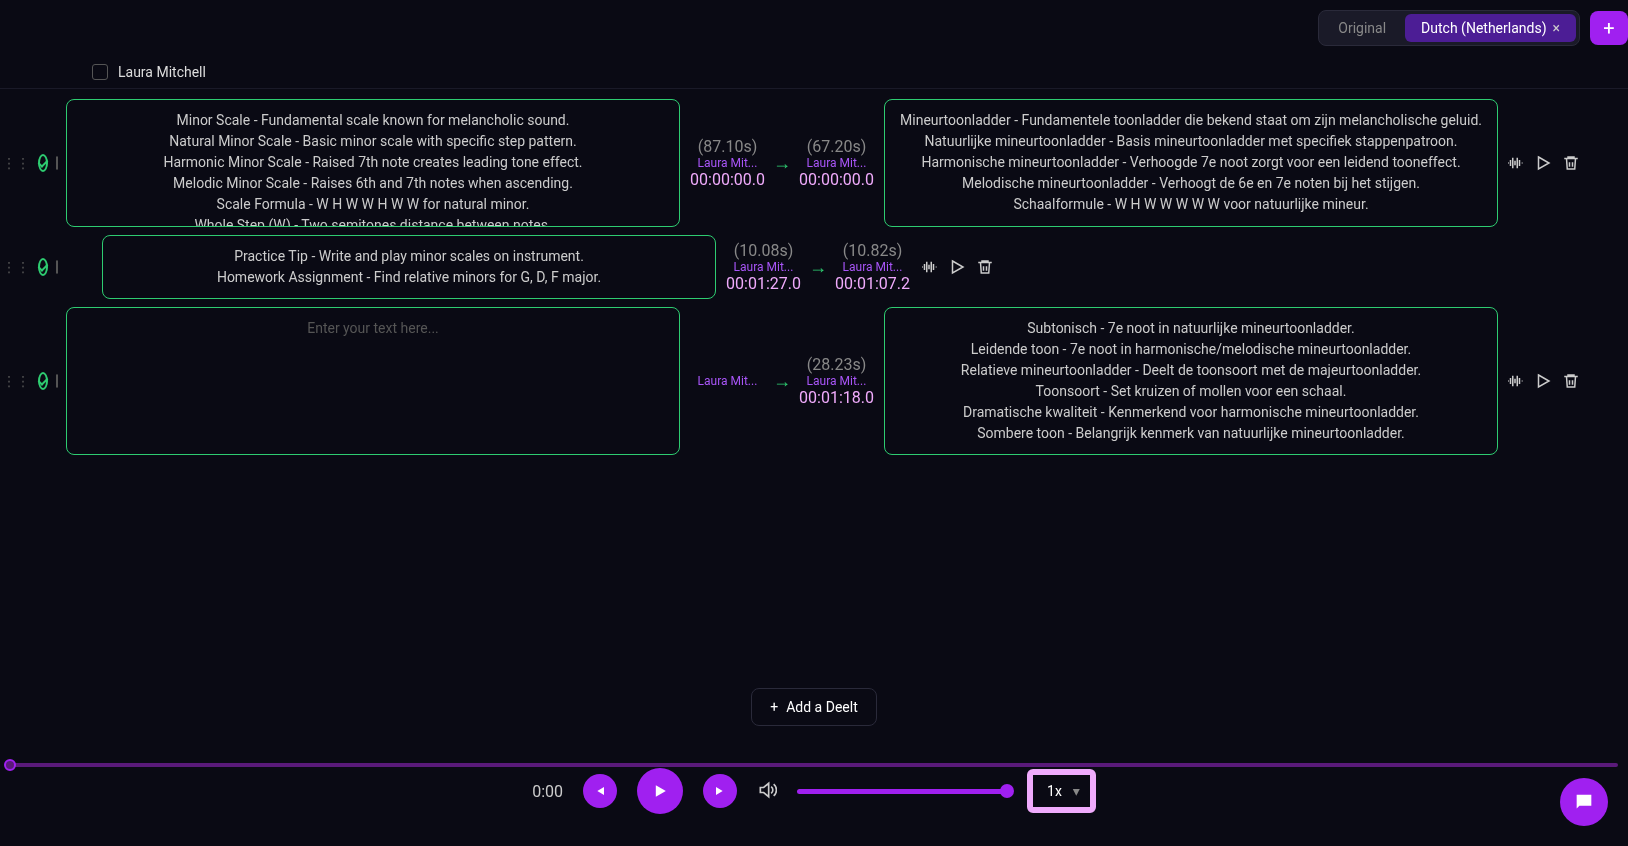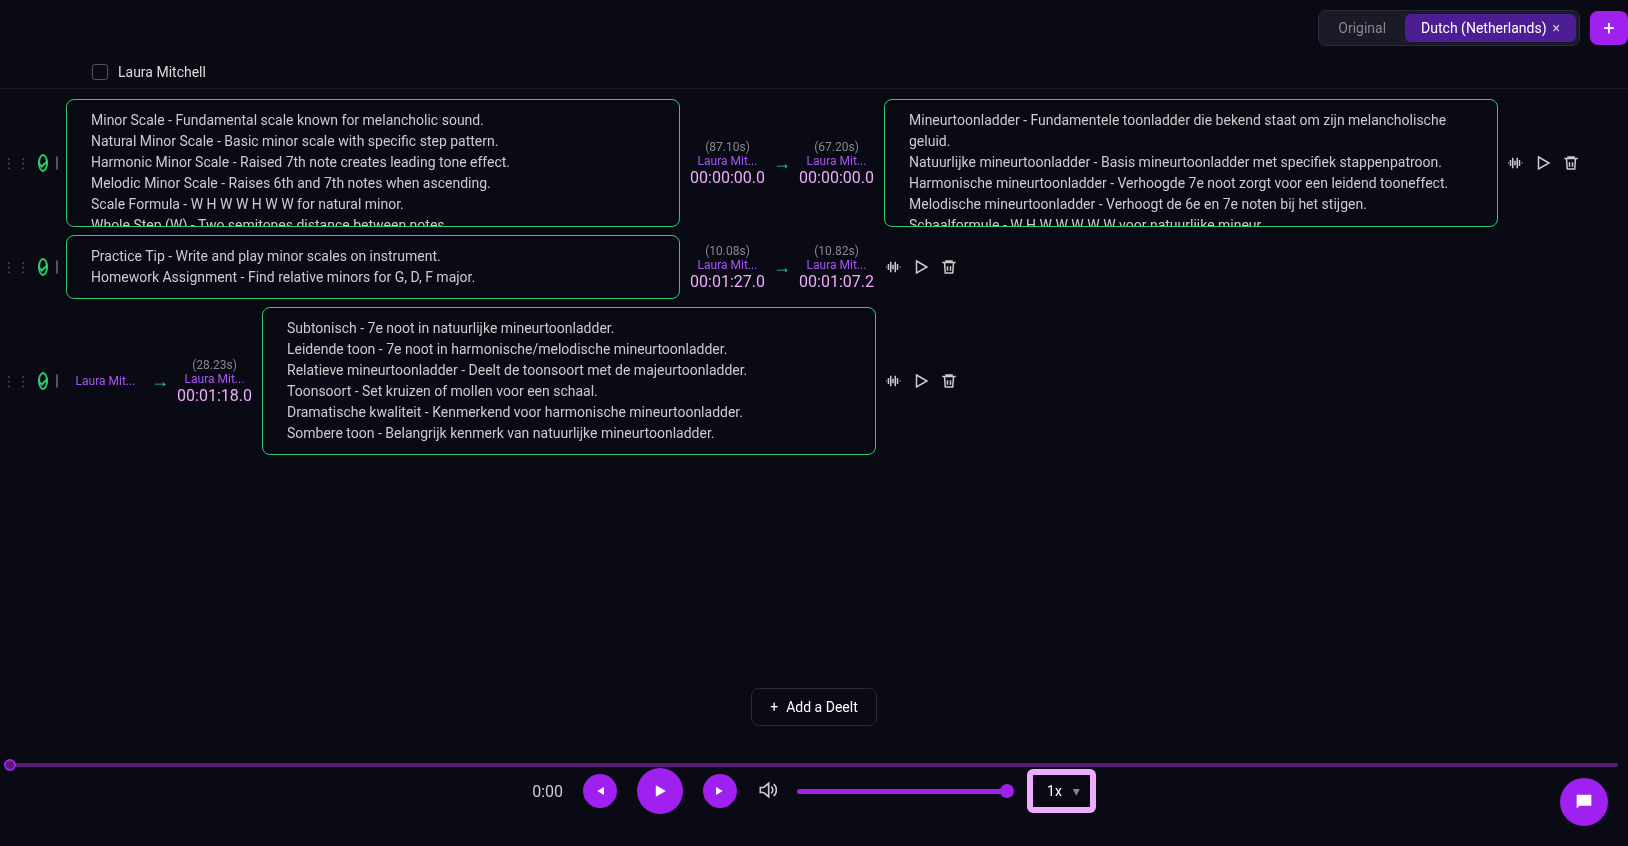--- a/index.html
+++ b/index.html
@@ -117,55 +117,56 @@
 }
 .small-check {
   width: 14px;
   height: 14px;
   border: 1.5px solid #555;
   border-radius: 3px;
 }
 .text-block {
   border: 1px solid #2ecc71;
   border-radius: 8px;
-  padding: 10px 24px;
+  padding: 10px 14px;
   line-height: 1.5;
   color: #ccc;
   position: relative;
   overflow-y: auto;
+  text-align: center;
 }
 .text-block.left {
   width: 614px;
 }
 .text-block.right {
   width: 614px;
 }
 .text-block.h1 { height: 128px; }
-.text-block.h2 { min-height: 56px; }
+.text-block.h2 { min-height: 56px; margin-left: 36px; }
 .text-block.h3 { min-height: 128px; }
 .text-block.empty {
   color: #555;
 }
 .text-block::-webkit-scrollbar { width: 14px; }
 .text-block::-webkit-scrollbar-track { background: #1a1a28; border-radius: 8px; }
 .text-block::-webkit-scrollbar-thumb { background: #333345; border-radius: 8px; }
 .middle-info {
   width: 188px;
   display: flex;
   align-items: center;
   justify-content: center;
   gap: 8px;
 }
 .info-col {
   text-align: center;
   font-size: 12px;
   width: 75px;
   overflow: hidden;
 }
-.duration { color: #888; font-size: 12px; }
+.duration { color: #888; font-size: 16px; }
 .speaker-truncated {
   color: #a855f7;
   white-space: nowrap;
   overflow: hidden;
   text-overflow: ellipsis;
   max-width: 75px;
 }
 .timestamp { color: #f0abfc; font-size: 16px; }
 .arrow-right {
   color: #2ecc71;
@@ -418,20 +419,21 @@
         </div>
     </div>
   </div>
 
   <div class="block-row">
     <div class="row-controls">
       <span class="drag-handle">⋮⋮</span>
       <div class="check-icon"></div>
       <div class="small-check"></div>
     </div>
+    <div class="text-block left h3 empty">Enter your text here...</div>
     <div class="middle-info">
       <div class="info-col">
         <div class="speaker-truncated">Laura Mit...</div>
       </div>
       <div class="arrow-right">→</div>
       <div class="info-col">
         <div class="duration">(28.23s)</div>
         <div class="speaker-truncated">Laura Mit...</div>
         <div class="timestamp">00:01:18.0</div>
       </div>

